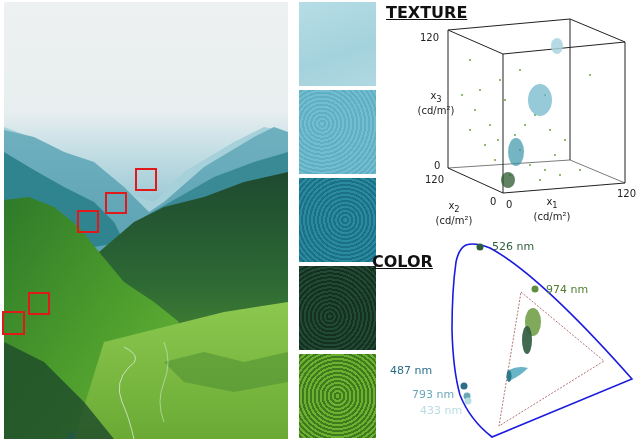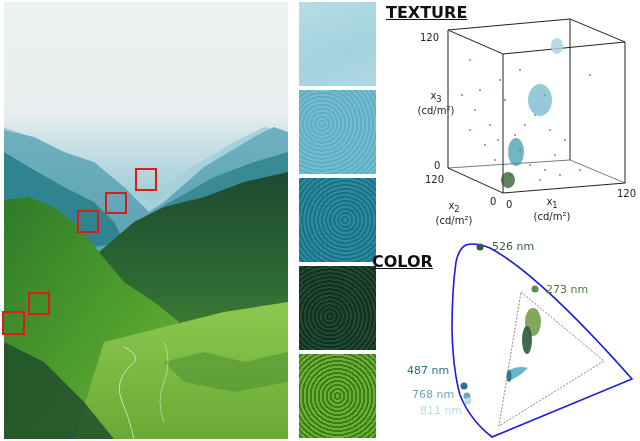--- a/index.html
+++ b/index.html
@@ -176,16 +176,16 @@
   <path d="M509,370 Q518,365 528,368 Q520,376 511,380 Z" fill="#6ab4c8"></path>
   <ellipse cx="509" cy="376" rx="2.5" ry="6" fill="#2a7a8c"></ellipse>
   <circle cx="480" cy="247" r="3.5" fill="#2e5e3e"></circle>
   <circle cx="535" cy="289" r="3.5" fill="#5e8e40"></circle>
   <circle cx="464" cy="386" r="3.5" fill="#2a6e8a"></circle>
   <circle cx="467" cy="396" r="3.5" fill="#6aa8b8"></circle>
   <circle cx="468" cy="401" r="3.5" fill="#b8dce6"></circle>
 </svg>
 
 <div class="lbl nm" style="left:492px;top:240px;color:#2e5e3e;">526 nm</div>
-<div class="lbl nm" style="left:546px;top:283px;color:#4e7e30;">273 nm</div>
-<div class="lbl nm" style="left:407px;top:364px;color:#2a6e8a;">487 nm</div>
-<div class="lbl nm" style="left:412px;top:388px;color:#6aa8b8;">768 nm</div>
-<div class="lbl nm" style="left:420px;top:404px;color:#b8dce6;">811 nm</div>
+<div class="lbl nm" style="left:546px;top:283px;color:#4e7e30;">974 nm</div>
+<div class="lbl nm" style="left:390px;top:364px;color:#2a6e8a;">487 nm</div>
+<div class="lbl nm" style="left:412px;top:388px;color:#6aa8b8;">793 nm</div>
+<div class="lbl nm" style="left:420px;top:404px;color:#b8dce6;">433 nm</div>
 
 </body></html>

